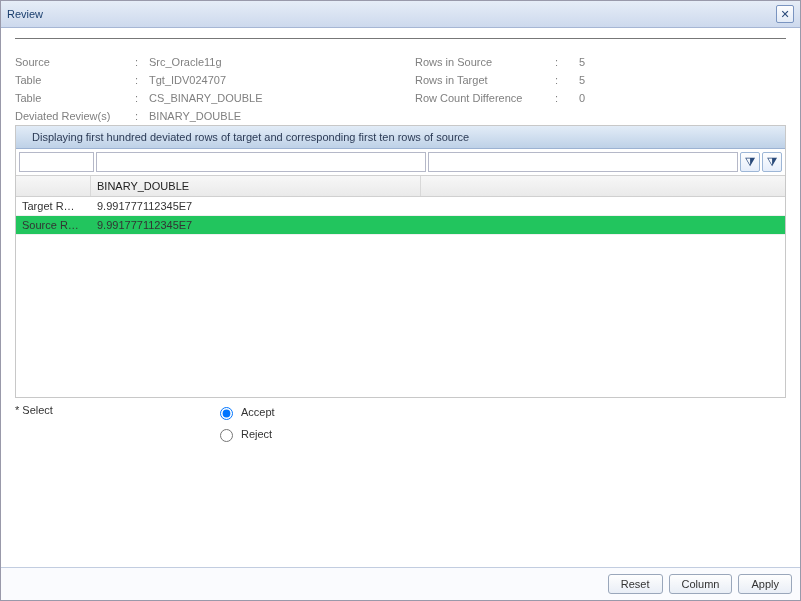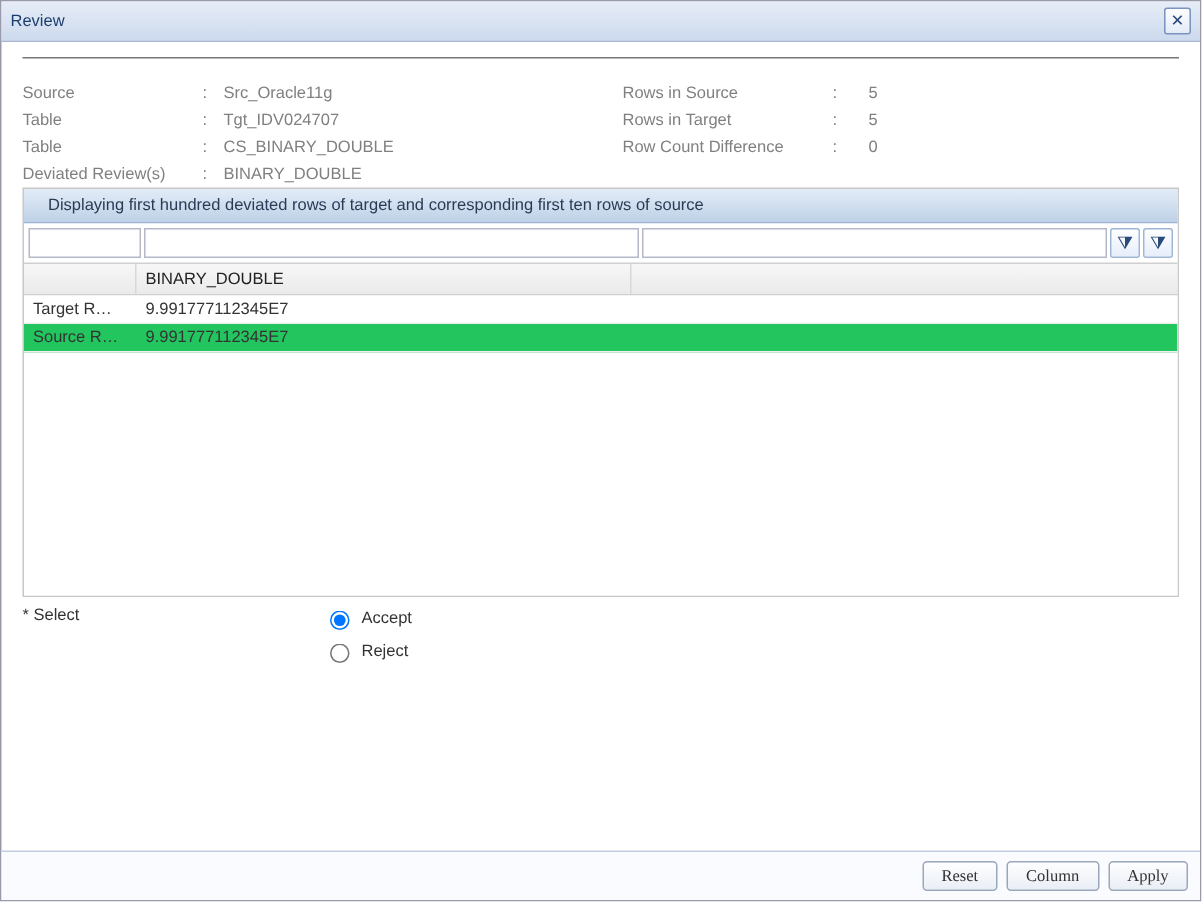--- a/index.html
+++ b/index.html
@@ -32,21 +32,21 @@
 .grid-row .cell{padding:3px 6px;box-sizing:border-box;white-space:nowrap;overflow:hidden;text-overflow:ellipsis;color:#333}
 .c0{width:75px}
 .c1{width:330px}
 .c2{width:330px}
 .red{color:#c00 !important}
 .select-area{margin-top:6px;display:flex;align-items:flex-start}
 .select-label{width:200px;color:#333}
 .radios label{display:flex;align-items:center;margin-bottom:6px;color:#333}
 .radios input{margin-right:8px}
 .footer{border-top:1px solid #c2cde0;padding:6px 8px;display:flex;justify-content:flex-end;gap:6px;background:#fafbfe}
-.btn{padding:3px 12px;border:1px solid #9aa7bb;border-radius:3px;background:linear-gradient(#fefefe,#e9eef6);cursor:pointer;font-family:Liberation Serif, serif;font-size:11px;color:#333}
+.btn{padding:3px 12px;border:1px solid #9aa7bb;border-radius:3px;background:linear-gradient(#fefefe,#e9eef6);cursor:pointer;font-family:Liberation Sans, sans-serif;font-size:11px;color:#333}
 </style>
 </head>
 <body>
 
 <div class="window">
   <div class="titlebar">
     <span>Review</span>
     <div class="close-btn">
       <span>✕</span>
     </div>

